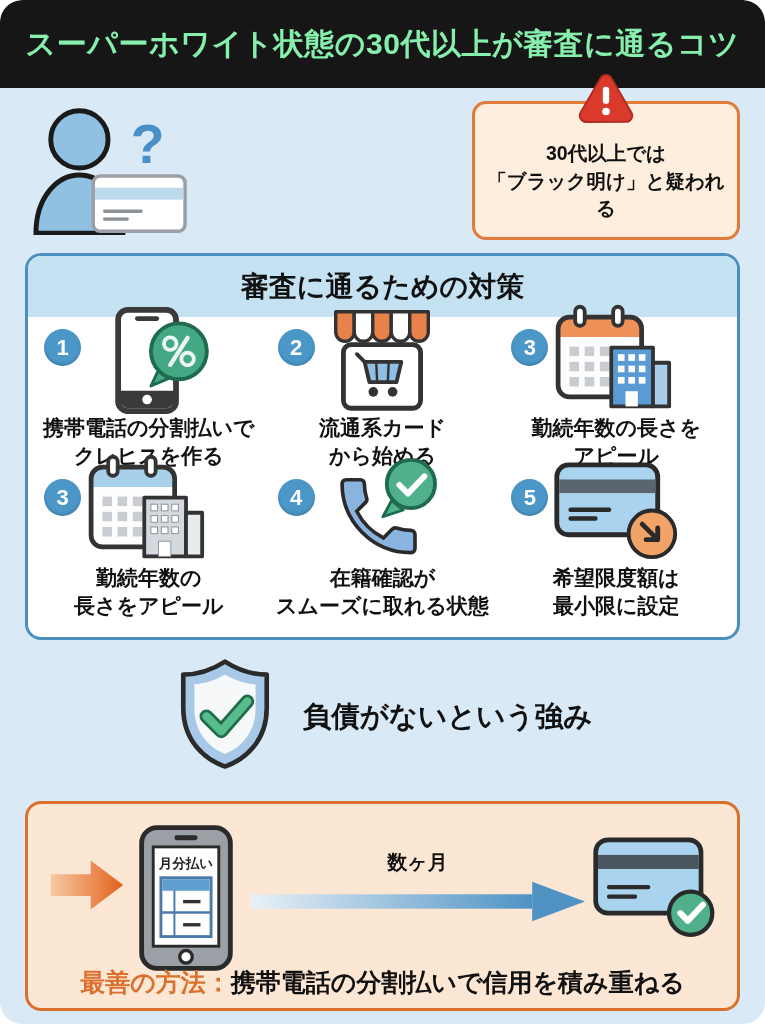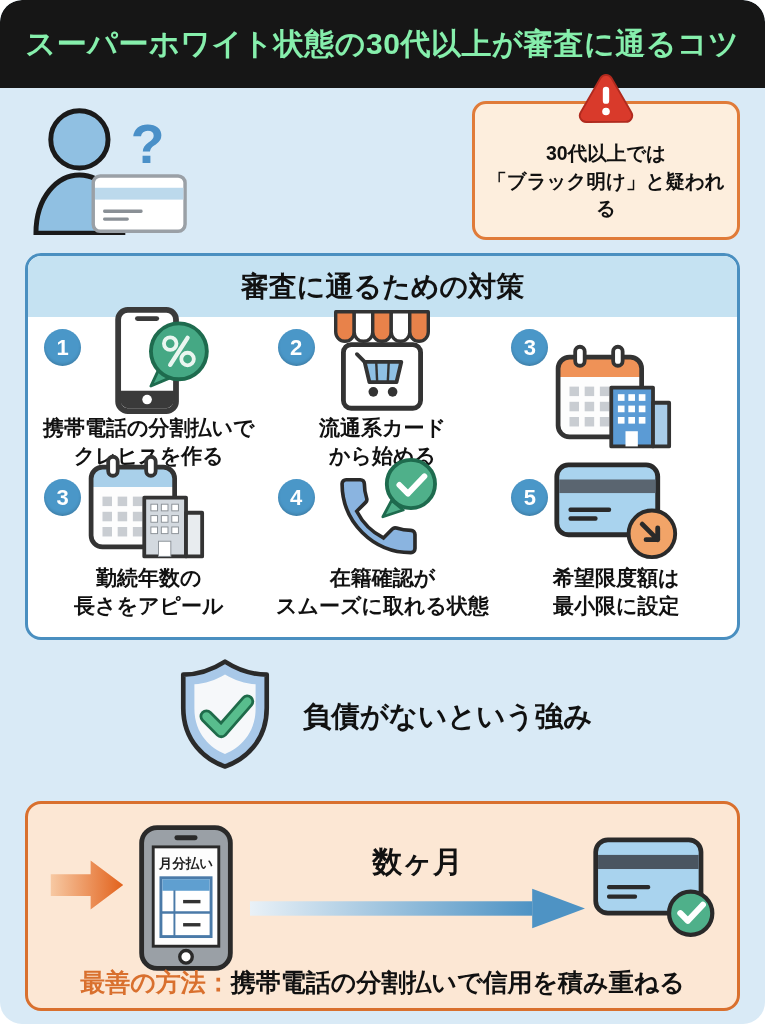--- a/index.html
+++ b/index.html
@@ -38,21 +38,21 @@
   
   .strength{ height:153px; display:flex; align-items:center; justify-content:center; gap:26px; }
   .strength-label{ font-size:28.5px; }
 
   
   .conclusion-box{ margin:8px 25px; height:210px; background:#fce7d4; border:3.5px solid #d9702e;
                    border-radius:16px; padding:12px 20px 8px; }
   .flow{ display:flex; align-items:center; height:142px; }
   .flow-phone{ margin:26px 4px 0 6px; }
   .arrow-wrap{ flex:1; display:flex; flex-direction:column; align-items:center; margin:0 6px; }
-  .arrow-label{ font-size:30px; margin-bottom:0; }
+  .arrow-label{ font-size:20px; margin-bottom:0; }
   .arrow-wrap svg{ width:100%; height:50px; }
   .conclusion-caption{ text-align:center; font-size:25px; margin-top:8px; }
   .highlight{ color:#d9702e; }
 </style>
 </head>
 <body>
 
 <div class="page">
 
   <div class="title-bar">
@@ -171,20 +171,24 @@
               <rect x="69" y="67" width="7" height="7"></rect>
                 <rect x="80" y="67" width="7" height="7"></rect>
                 <rect x="91" y="67" width="7" height="7"></rect>
               <rect x="69" y="79" width="7" height="7"></rect>
                 <rect x="80" y="79" width="7" height="7"></rect>
                 <rect x="91" y="79" width="7" height="7"></rect>
               <rect x="77" y="94" width="13" height="16"></rect>
             </g>
           </svg>
         </div>
+        <div class="caption">
+          <span class="cl">勤続年数の長さを</span>
+          <span class="cl">アピール</span>
+        </div>
       </div>
 
       <div class="cell">
         <div class="badge">
             <span>3</span>
           </div>
         <div class="icon-box">
           <svg width="128" height="112" viewBox="0 0 134 118">
             <rect x="6" y="16" width="88" height="84" rx="12" fill="#fdfdfd"></rect>
             <path d="M18,16 h64 a12,12 0 0 1 12,12 v9 H6 v-9 a12,12 0 0 1 12,-12 z" fill="#a9d0ea"></path>

